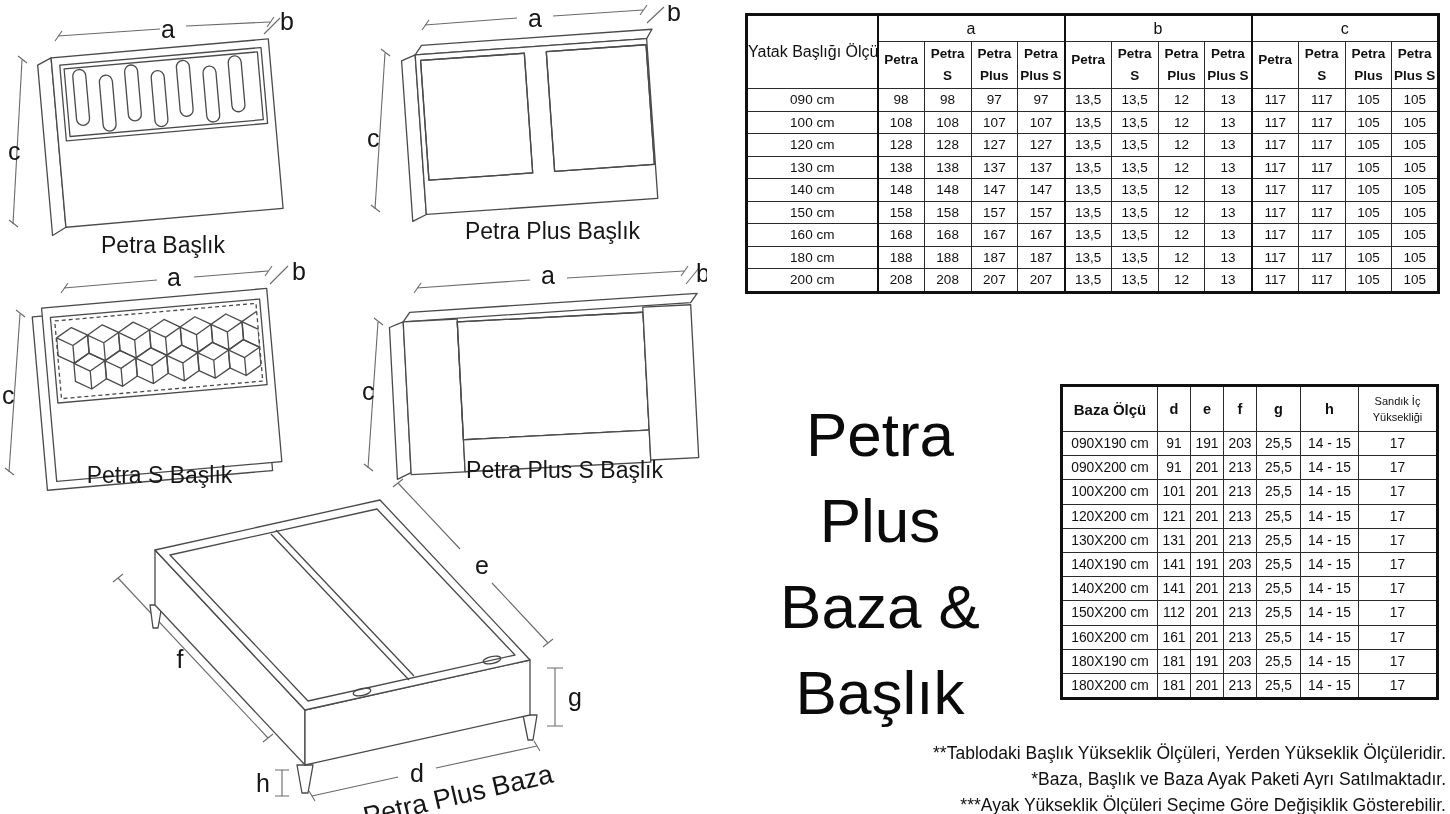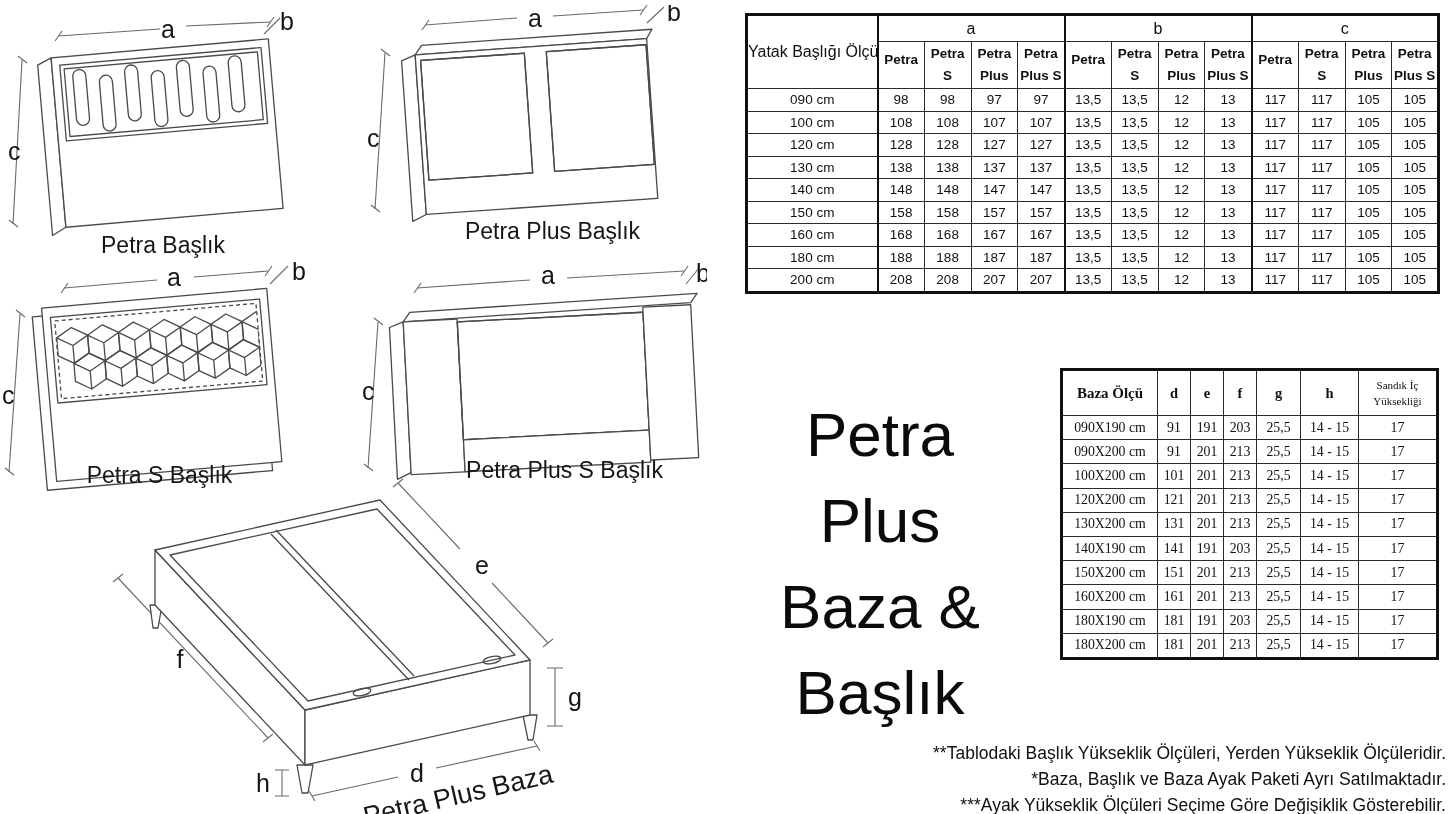--- a/index.html
+++ b/index.html
@@ -12,21 +12,21 @@
   .tbl{position:absolute;border-collapse:collapse;table-layout:fixed;background:#fff;}
   .tbl th,.tbl td{border:1.2px solid #2b2b2b;text-align:center;vertical-align:middle;
                   padding:0;color:#101010;white-space:nowrap;overflow:hidden;}
   .headboard{left:745px;top:13px;width:692px;border:3px solid #101010;}
   .headboard .group-row th{height:25px;font-weight:400;font-size:16px;}
   .headboard .corner{font-weight:700;font-size:14.5px;text-align:right;}
   .variant{font-weight:700;font-size:13.5px;height:46px;}
   .variant div{line-height:22px;min-height:10px;}
   .headboard tbody td{height:21.5px;font-size:13.5px;}
   .thick-l{border-left:2.6px solid #101010 !important;}
-  .baza-tbl{left:1060px;top:368px;width:376px;border:3px solid #101010;font-family:Liberation Serif, serif;}
+  .baza-tbl{left:1060px;top:384px;width:376px;border:3px solid #101010;}
   .baza-tbl th,.baza-tbl td{border-width:1.5px;}
   .baza-tbl thead th{height:44px;font-size:14px;}
   .baza-tbl .bold{font-weight:700;font-size:15px;}
   .baza-tbl .dimh{font-weight:700;font-size:14.5px;}
   .baza-tbl .storageh{font-weight:400;font-size:11px;line-height:16px;}
   .baza-tbl tbody td{height:23.2px;font-size:13.8px;}
   .title{position:absolute;left:690px;top:392px;width:380px;text-align:center;
          font-size:62px;line-height:86px;color:#0b0b0b;}
   .footnotes{position:absolute;right:4px;top:740px;text-align:right;
              font-size:17.5px;line-height:26px;color:#101010;}
@@ -501,22 +501,31 @@
         <tr>
           <td>140X190 cm</td>
           <td>141</td>
           <td>191</td>
           <td>203</td>
           <td>25,5</td>
           <td>14 - 15</td>
           <td>17</td>
         </tr>
         <tr>
+          <td>140X200 cm</td>
+          <td>141</td>
+          <td>201</td>
+          <td>213</td>
+          <td>25,5</td>
+          <td>14 - 15</td>
+          <td>17</td>
+        </tr>
+        <tr>
           <td>150X200 cm</td>
-          <td>151</td>
+          <td>112</td>
           <td>201</td>
           <td>213</td>
           <td>25,5</td>
           <td>14 - 15</td>
           <td>17</td>
         </tr>
         <tr>
           <td>160X200 cm</td>
           <td>161</td>
           <td>201</td>

